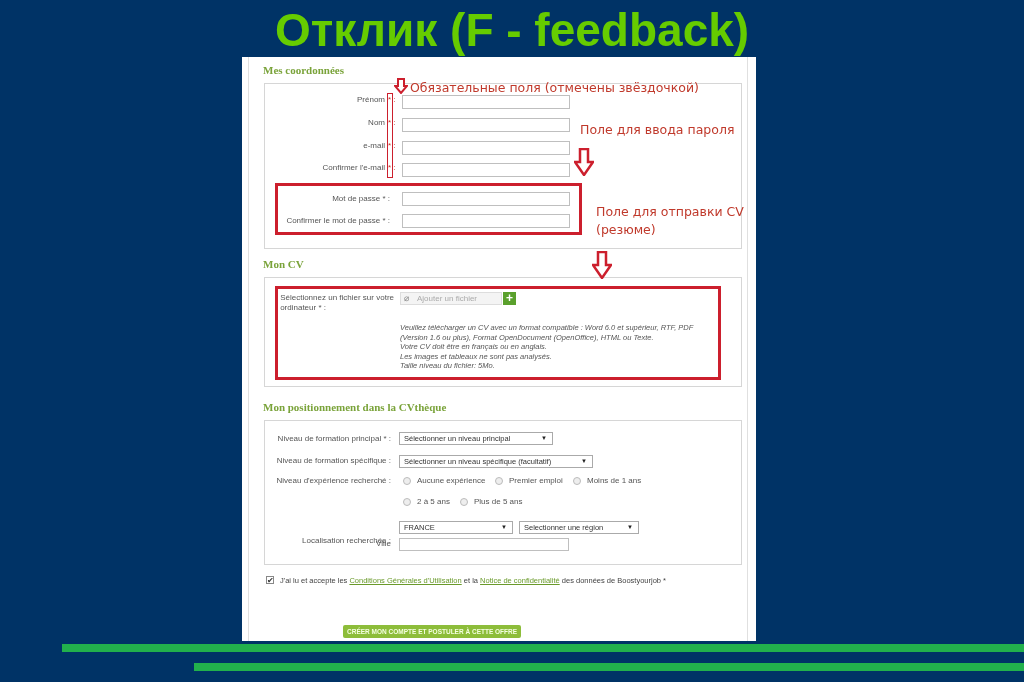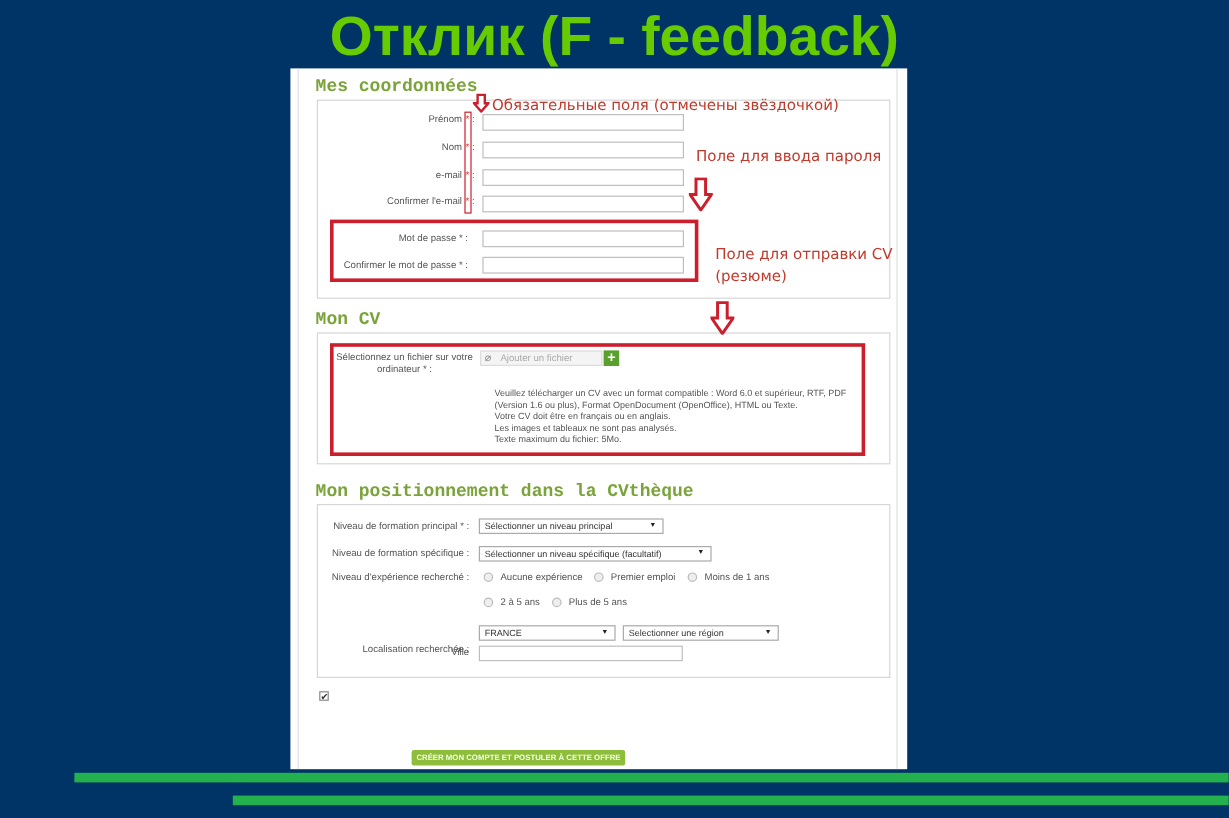--- a/index.html
+++ b/index.html
@@ -12,28 +12,28 @@
   }
   .shot {
     position: absolute; left: 242px; top: 57px; width: 514px; height: 584px;
     background: #ffffff; overflow: hidden;
   }
   .shot-inner-border {
     position: absolute; left: 6px; top: 0; width: 500px; height: 584px;
     border-left: 1px solid #e0e0e0; border-right: 1px solid #e0e0e0;
   }
   .sec-title {
-    position: absolute; color: #7aa33a; font-weight: bold; font-size: 15px;
-    font-family: Liberation Mono, monospace;
+    position: absolute; color: #7aa33a; font-weight: bold; font-size: 11px;
+    font-family: Liberation Serif, serif;
   }
   .fieldset {
     position: absolute; border: 1px solid #d6d6d6; background: #fff;
   }
   .lbl {
-    position: absolute; font-size: 8px; color: #555; text-align: center;
+    position: absolute; font-size: 8px; color: #555; text-align: left;
     font-family: "Liberation Sans", sans-serif; white-space: nowrap;
   }
   .inp {
     position: absolute; height: 14px; border: 1px solid #bfbfbf; background: #fff;
   }
   .sel {
     position: absolute; height: 13px; border: 1px solid #aaa; background: #fff;
     font-size: 7.5px; color: #333; padding-left: 4px; line-height: 11px;
     font-family: "Liberation Sans", sans-serif;
   }
@@ -47,23 +47,22 @@
     font-family: "Liberation Sans", sans-serif;
   }
   .anno-text {
     position: absolute; color: #c0392b; font-size: 12.5px; white-space: nowrap;
     font-family: "DejaVu Sans", sans-serif;
   }
   .red-box { position: absolute; border: 3px solid #cc1f2d; }
   .red-thin { position: absolute; border: 1px solid #cc1f2d; }
   .arrow { position: absolute; }
   .help {
-    position: absolute; font-size: 7.5px; color: #555; line-height: 9.5px;
-    font-family: "Liberation Sans", sans-serif;
-    margin-left: 12px;
+    position: absolute; font-size: 7.5px; color: #555; font-style: italic; line-height: 9.5px;
+    font-family: "Liberation Sans", sans-serif;
   }
   .file-btn {
     position: absolute; height: 13px; border: 1px solid #ddd; background: #f4f4f4;
     font-size: 8px; color: #aaa; line-height: 11px; padding-left: 16px;
     font-family: "Liberation Sans", sans-serif;
   }
   .plus-btn {
     position: absolute; width: 13px; height: 13px; background: #5aa02c; color: #fff;
     font-weight: bold; font-size: 12px; line-height: 12px; text-align: center;
   }
@@ -128,21 +127,21 @@
     <span style="position:absolute;left:3px;top:0;color:#888;font-size:9px;">⌀</span>
     <span>Ajouter un fichier</span>
   </div>
   <div class="plus-btn" style="left:261px;top:235px;">+</div>
 
   <div class="help" style="left:158px;top:266px;">
     <div>Veuillez télécharger un CV avec un format compatible : Word 6.0 et supérieur, RTF, PDF</div>
     <div>(Version 1.6 ou plus), Format OpenDocument (OpenOffice), HTML ou Texte.</div>
     <div>Votre CV doit être en français ou en anglais.</div>
     <div>Les images et tableaux ne sont pas analysés.</div>
-    <div>Texte maximum du fichier: 5Mo.</div>
+    <div>Taille niveau du fichier: 5Mo.</div>
   </div>
 
   <div class="red-box" style="left:33px;top:229px;width:446px;height:94px;"></div>
 
   <div class="sec-title" style="left:21px;top:344px;">Mon positionnement dans la CVthèque</div>
   <div class="fieldset" style="left:22px;top:363px;width:478px;height:145px;"></div>
 
   <div class="lbl" style="right:365px;top:377px;">Niveau de formation principal * :</div>
   <div class="sel" style="left:157px;top:375px;width:154px;">
     <span>Sélectionner un niveau principal</span>
@@ -165,29 +164,32 @@
   <div class="radio" style="left:161px;top:441px;"></div>
   <div class="rlbl" style="left:175px;top:440px;">2 à 5 ans</div>
   <div class="radio" style="left:218px;top:441px;"></div>
   <div class="rlbl" style="left:232px;top:440px;">Plus de 5 ans</div>
 
   <div class="lbl" style="right:365px;top:479px;">Localisation recherchée :</div>
   <div class="sel" style="left:157px;top:464px;width:114px;">
     <span>FRANCE</span>
     <span class="arr">▼</span>
   </div>
-  <div class="sel" style="left:277px;top:464px;width:130px;">
+  <div class="sel" style="left:277px;top:464px;width:120px;">
     <span>Selectionner une région</span>
     <span class="arr">▼</span>
   </div>
 
   <div class="lbl" style="right:365px;top:482px;">Ville</div>
   <div class="inp" style="left:157px;top:481px;width:170px;height:13px;"></div>
 
   <div class="checkbox" style="left:24px;top:519px;">✔</div>
+  <div class="terms" style="left:38px;top:519px;">
+    <span>J'ai lu et accepte les </span><a>Conditions Générales d'Utilisation</a><span> et la </span><a>Notice de confidentialité</a><span> des données de Boostyourjob *</span>
+  </div>
 
   <div class="submit-btn" style="left:101px;top:568px;">CRÉER MON COMPTE ET POSTULER À CETTE OFFRE</div>
 </div>
 
 <div class="anno-text" style="left:410px;top:80px;">Обязательные поля (отмечены звёздочкой)</div>
 <div class="anno-text" style="left:580px;top:122px;">Поле для ввода пароля</div>
 <div class="anno-text" style="left:596px;top:203px;line-height:18px;">
   <div>Поле для отправки CV</div>
   <div>(резюме)</div>
 </div>

